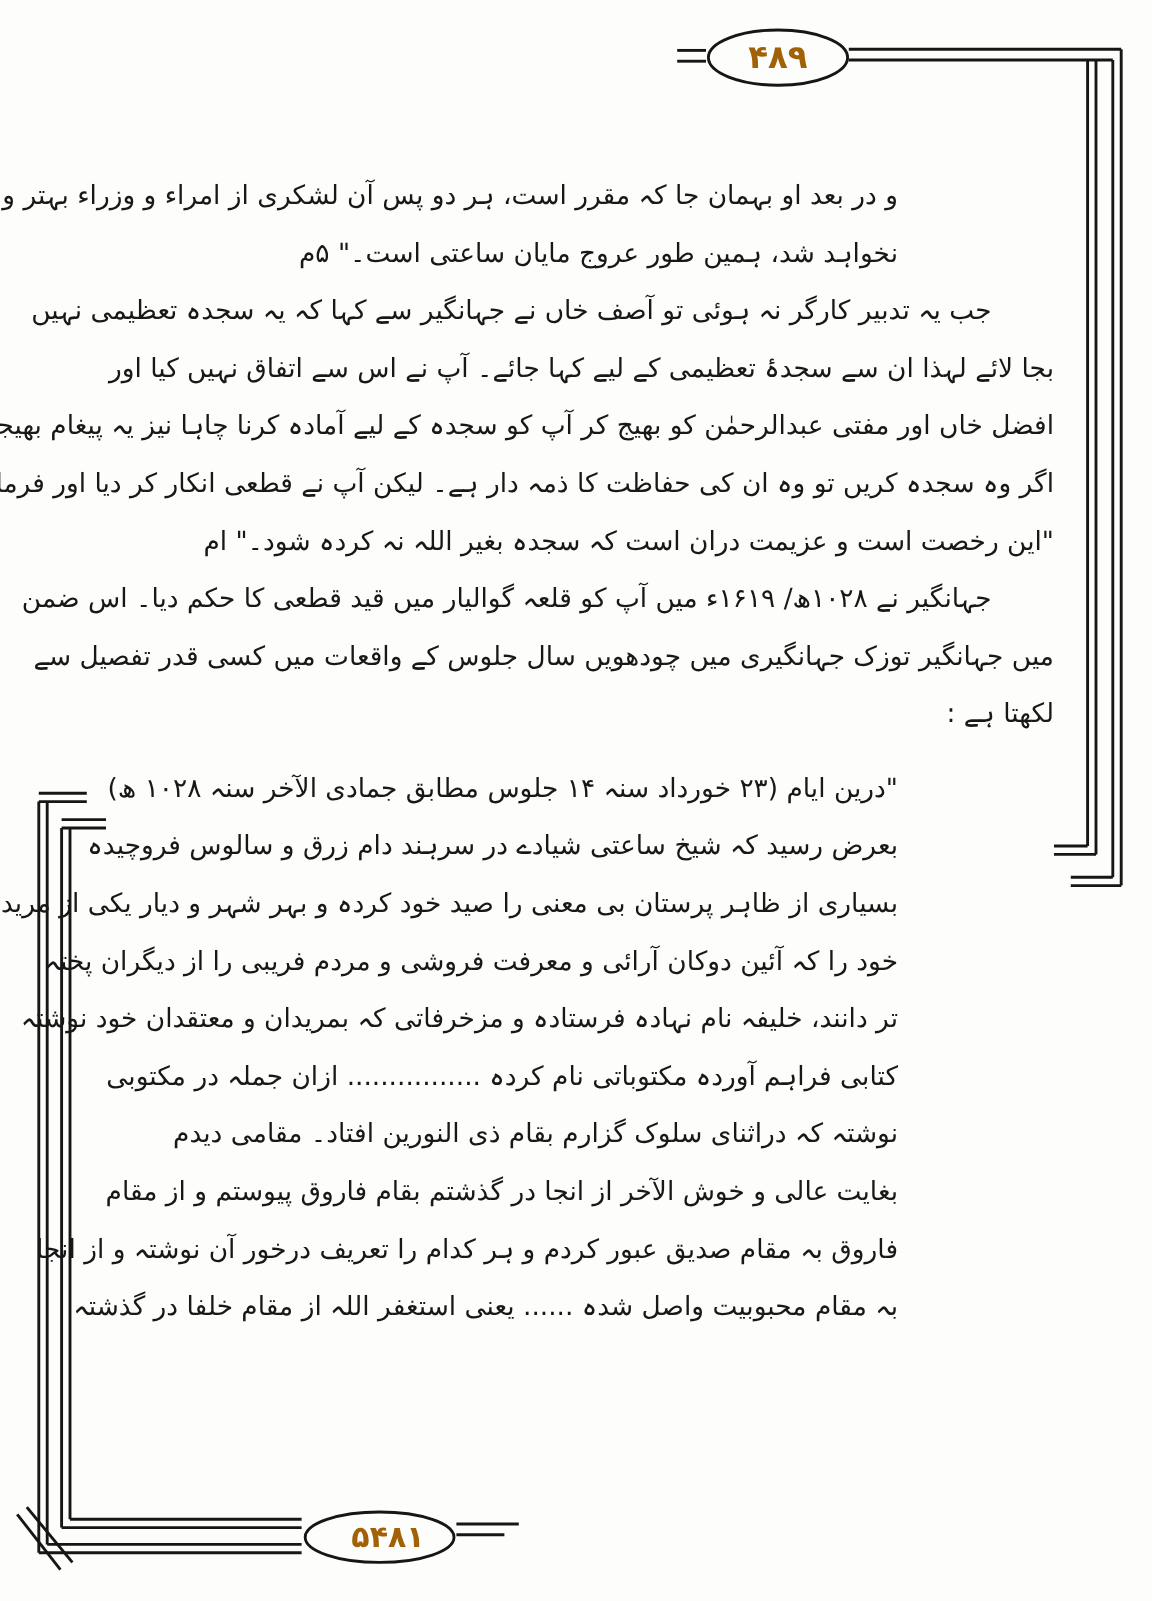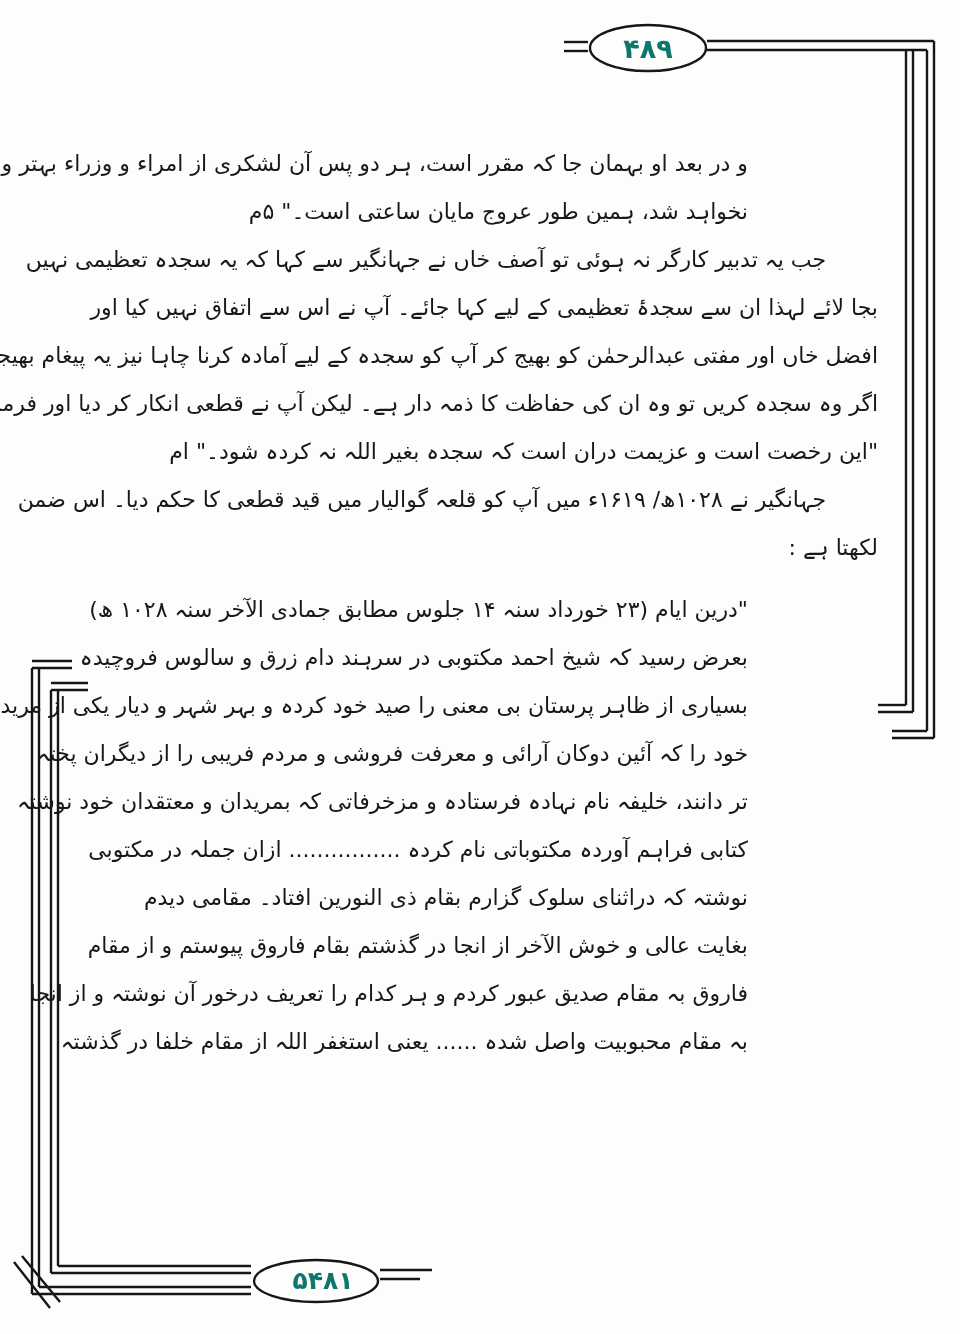--- a/index.html
+++ b/index.html
@@ -17,21 +17,21 @@
   }
   .frame-svg{
     position:absolute;left:0;top:0;width:960px;height:1334px;
     pointer-events:none;
   }
   .cartouche-number{
     position:absolute;
     text-align:center;
     direction:rtl;
     font-weight:bold;
-    color:#0f766e;
+    color:#a16207;
   }
   .cartouche-number.top{
     left:592px;top:28px;width:112px;height:42px;
     line-height:42px;font-size:27px;letter-spacing:2px;
   }
   .cartouche-number.bottom{
     left:262px;top:1261px;width:122px;height:40px;
     line-height:40px;font-size:25px;letter-spacing:2px;
   }
   .text-block{
@@ -109,23 +109,24 @@
 
   <div class="text-block">
     <div class="t-line l-quote">و در بعد او بہمان جا کہ مقرر است، ہر دو پس آن لشکری از امراء و وزراء بہتر و افضل</div>
     <div class="t-line l-quote">نخواہد شد، ہمین طور عروج مایان ساعتی است۔" ۵م</div>
     <div class="t-line l-para">جب یہ تدبیر کارگر نہ ہوئی تو آصف خاں نے جہانگیر سے کہا کہ یہ سجدہ تعظیمی نہیں</div>
     <div class="t-line">بجا لائے لہذا ان سے سجدۂ تعظیمی کے لیے کہا جائے۔ آپ نے اس سے اتفاق نہیں کیا اور</div>
     <div class="t-line">افضل خاں اور مفتی عبدالرحمٰن کو بھیج کر آپ کو سجدہ کے لیے آمادہ کرنا چاہا نیز یہ پیغام بھیجا کہ</div>
     <div class="t-line">اگر وہ سجدہ کریں تو وہ ان کی حفاظت کا ذمہ دار ہے۔ لیکن آپ نے قطعی انکار کر دیا اور فرمایا۔</div>
     <div class="t-line">"این رخصت است و عزیمت دران است کہ سجدہ بغیر اللہ نہ کردہ شود۔" ام</div>
     <div class="t-line l-para">جہانگیر نے ۱۰۲۸ھ/ ۱۶۱۹ء میں آپ کو قلعہ گوالیار میں قید قطعی کا حکم دیا۔ اس ضمن</div>
+    <div class="t-line">میں جہانگیر توزک جہانگیری میں چودھویں سال جلوس کے واقعات میں کسی قدر تفصیل سے</div>
     <div class="t-line">لکھتا ہے :</div>
     <div class="t-line l-quote l-block-start">"درین ایام (۲۳ خورداد سنہ ۱۴ جلوس مطابق جمادی الآخر سنہ ۱۰۲۸ ھ)</div>
-    <div class="t-line l-quote">بعرض رسید کہ شیخ احمد مکتوبی در سرہند دام زرق و سالوس فروچیدہ</div>
+    <div class="t-line l-quote">بعرض رسید کہ شیخ ساعتی شیادے در سرہند دام زرق و سالوس فروچیدہ</div>
     <div class="t-line l-quote">بسیاری از ظاہر پرستان بی معنی را صید خود کردہ و بہر شہر و دیار یکی از مریدان</div>
     <div class="t-line l-quote">خود را کہ آئین دوکان آرائی و معرفت فروشی و مردم فریبی را از دیگران پختہ</div>
     <div class="t-line l-quote">تر دانند، خلیفہ نام نہادہ فرستادہ و مزخرفاتی کہ بمریدان و معتقدان خود نوشتہ</div>
     <div class="t-line l-quote">کتابی فراہم آوردہ مکتوباتی نام کردہ ................ ازان جملہ در مکتوبی</div>
     <div class="t-line l-quote">نوشتہ کہ دراثنای سلوک گزارم بقام ذی النورین افتاد۔ مقامی دیدم</div>
     <div class="t-line l-quote">بغایت عالی و خوش الآخر از انجا در گذشتم بقام فاروق پیوستم و از مقام</div>
     <div class="t-line l-quote">فاروق بہ مقام صدیق عبور کردم و ہر کدام را تعریف درخور آن نوشتہ و از انجا</div>
     <div class="t-line l-quote">بہ مقام محبوبیت واصل شدہ ...... یعنی استغفر اللہ از مقام خلفا در گذشتہ</div>
   </div>
 

